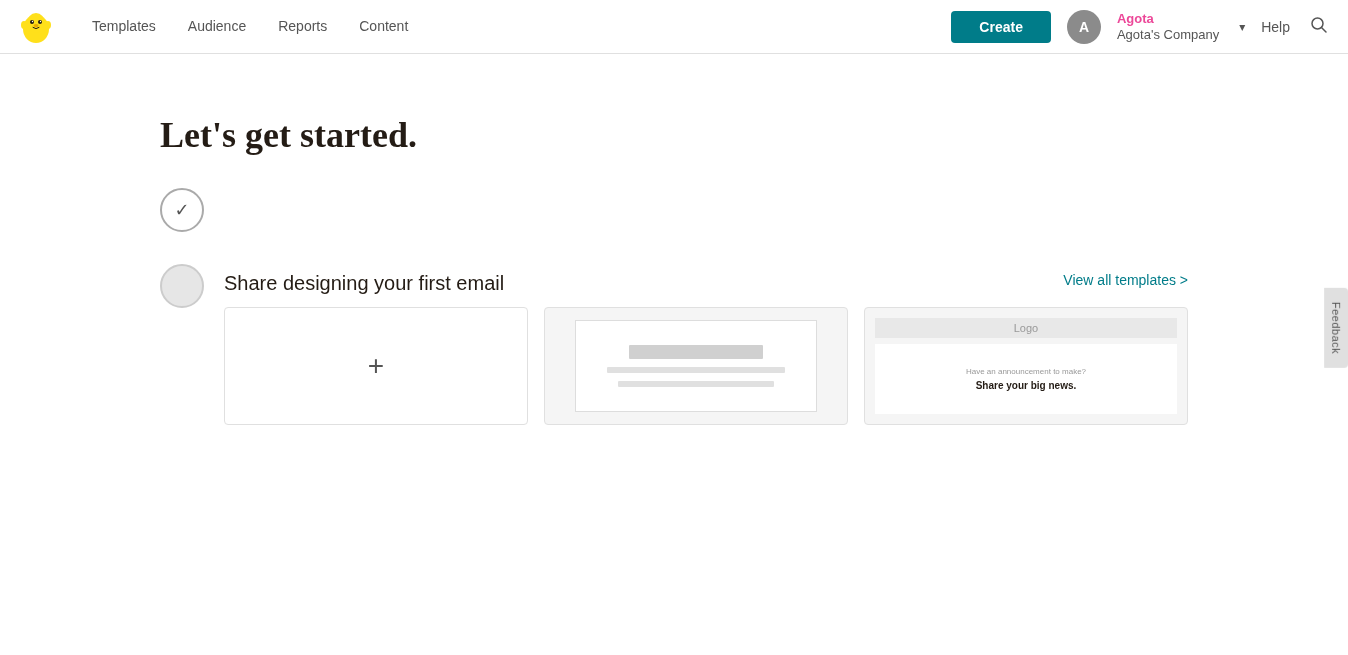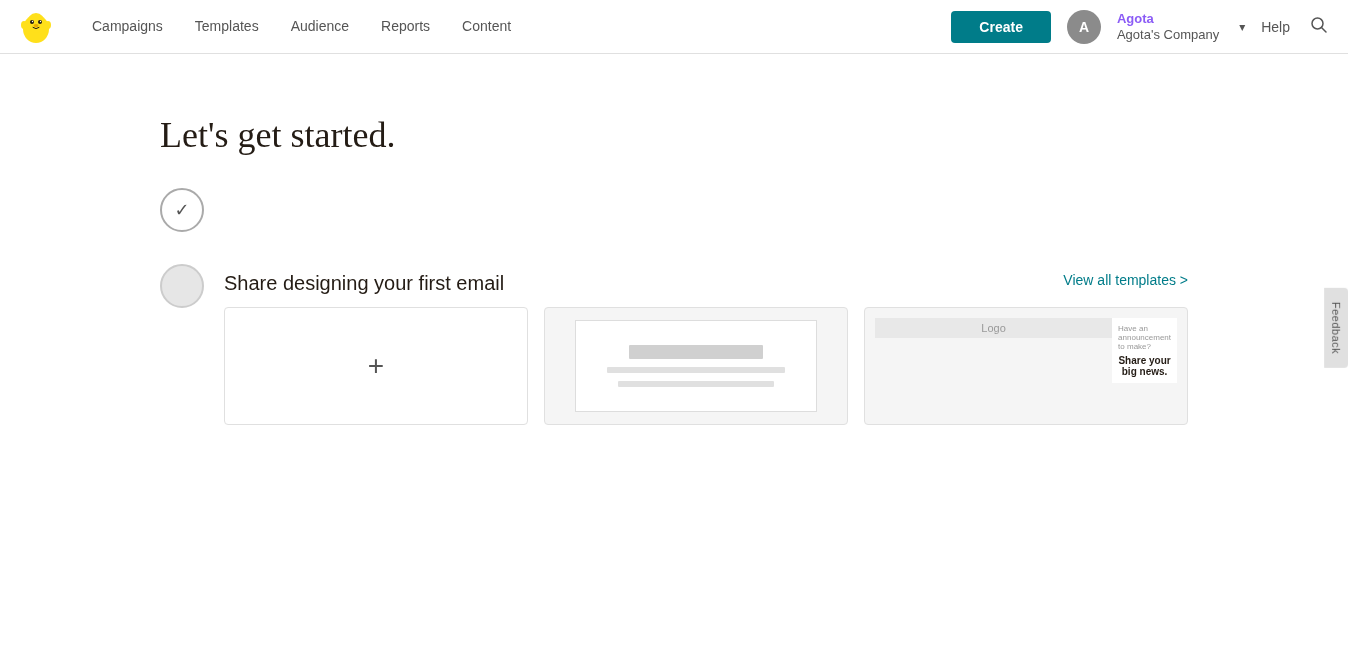--- a/index.html
+++ b/index.html
@@ -25,31 +25,31 @@
     .create-btn {
       background: #007c89; color: #fff; border: none; border-radius: 4px;
       padding: 8px 28px; font-size: 14px; font-weight: 600; cursor: pointer;
     }
     .user-avatar {
       width: 34px; height: 34px; border-radius: 50%; background: #8b8b8b;
       display: flex; align-items: center; justify-content: center;
       color: #fff; font-size: 14px; font-weight: 600; cursor: pointer;
     }
     .user-info { display: flex; flex-direction: column; font-size: 13px; cursor: pointer; }
-    .user-name { font-weight: 600; color: #8b5cf6; line-height: 1.2; }
+    .user-name { font-weight: 600; color: #ec4899; line-height: 1.2; }
     .user-company { color: #555; line-height: 1.2; }
     .user-dropdown { color: #555; font-size: 12px; margin-left: 4px; }
     .help-link { font-size: 14px; color: #555; cursor: pointer; }
     .search-icon-btn { background: none; border: none; cursor: pointer; padding: 4px; }
 
     
     .main-content { padding: 60px 160px 40px 160px; max-width: 1348px; }
 
     .welcome-subtitle { font-size: 13px; color: #7a6e65; margin-bottom: 8px; }
-    .welcome-title { font-size: 36px; font-weight: 400; color: #241c15; margin-bottom: 28px; font-family: Georgia, serif; }
+    .welcome-title { font-size: 36px; font-weight: 700; color: #241c15; margin-bottom: 28px; font-family: Georgia, serif; }
 
     
     .progress-container { margin-bottom: 8px; }
     .progress-bar-track {
       width: 100%; height: 12px; background: #e6e6e6; border-radius: 2px; overflow: hidden;
     }
     .progress-bar-fill {
       height: 100%; background: #00a650; border-radius: 2px;
       width: 25%;
     }
@@ -128,21 +128,20 @@
       <ellipse cx="20" cy="18.5" rx="2.5" ry="1.5" fill="#e8a800"></ellipse>
 
       <path d="M17 20.5 Q20 23 23 20.5" stroke="#241c15" stroke-width="1" fill="none" stroke-linecap="round"></path>
 
       <ellipse cx="8" cy="18" rx="3" ry="4" fill="#ffe01b"></ellipse>
       <ellipse cx="32" cy="18" rx="3" ry="4" fill="#ffe01b"></ellipse>
     </svg>
   </div>
 
   <div class="nav-links">
-    <a class="nav-link">Campaigns</a>
     <a class="nav-link">Templates</a>
     <a class="nav-link">Audience</a>
     <a class="nav-link">Reports</a>
     <a class="nav-link">Content</a>
   </div>
 
   <div class="navbar-right">
     <button class="create-btn">Create</button>
     <div class="user-avatar">A</div>
     <div class="user-info">
@@ -188,21 +187,21 @@
           </div>
 
           <div class="template-card template-layout">
             <div class="template-layout-inner">
               <div class="tl-rect-wide"></div>
               <div class="tl-rect-line"></div>
               <div class="tl-rect-line2"></div>
             </div>
           </div>
 
-          <div class="template-card template-announce" style="flex-direction: row; align-items: flex-start; justify-content: flex-start;">
+          <div class="template-card template-announce" style="flex-direction: column; align-items: center; justify-content: flex-start;">
             <div class="ta-logo-box">Logo</div>
             <div class="ta-body">
               <p class="ta-small-text">Have an announcement to make?</p>
               <p class="ta-big-text">Share your big news.</p>
             </div>
           </div>
 
         </div>
       </div>
     </div>

